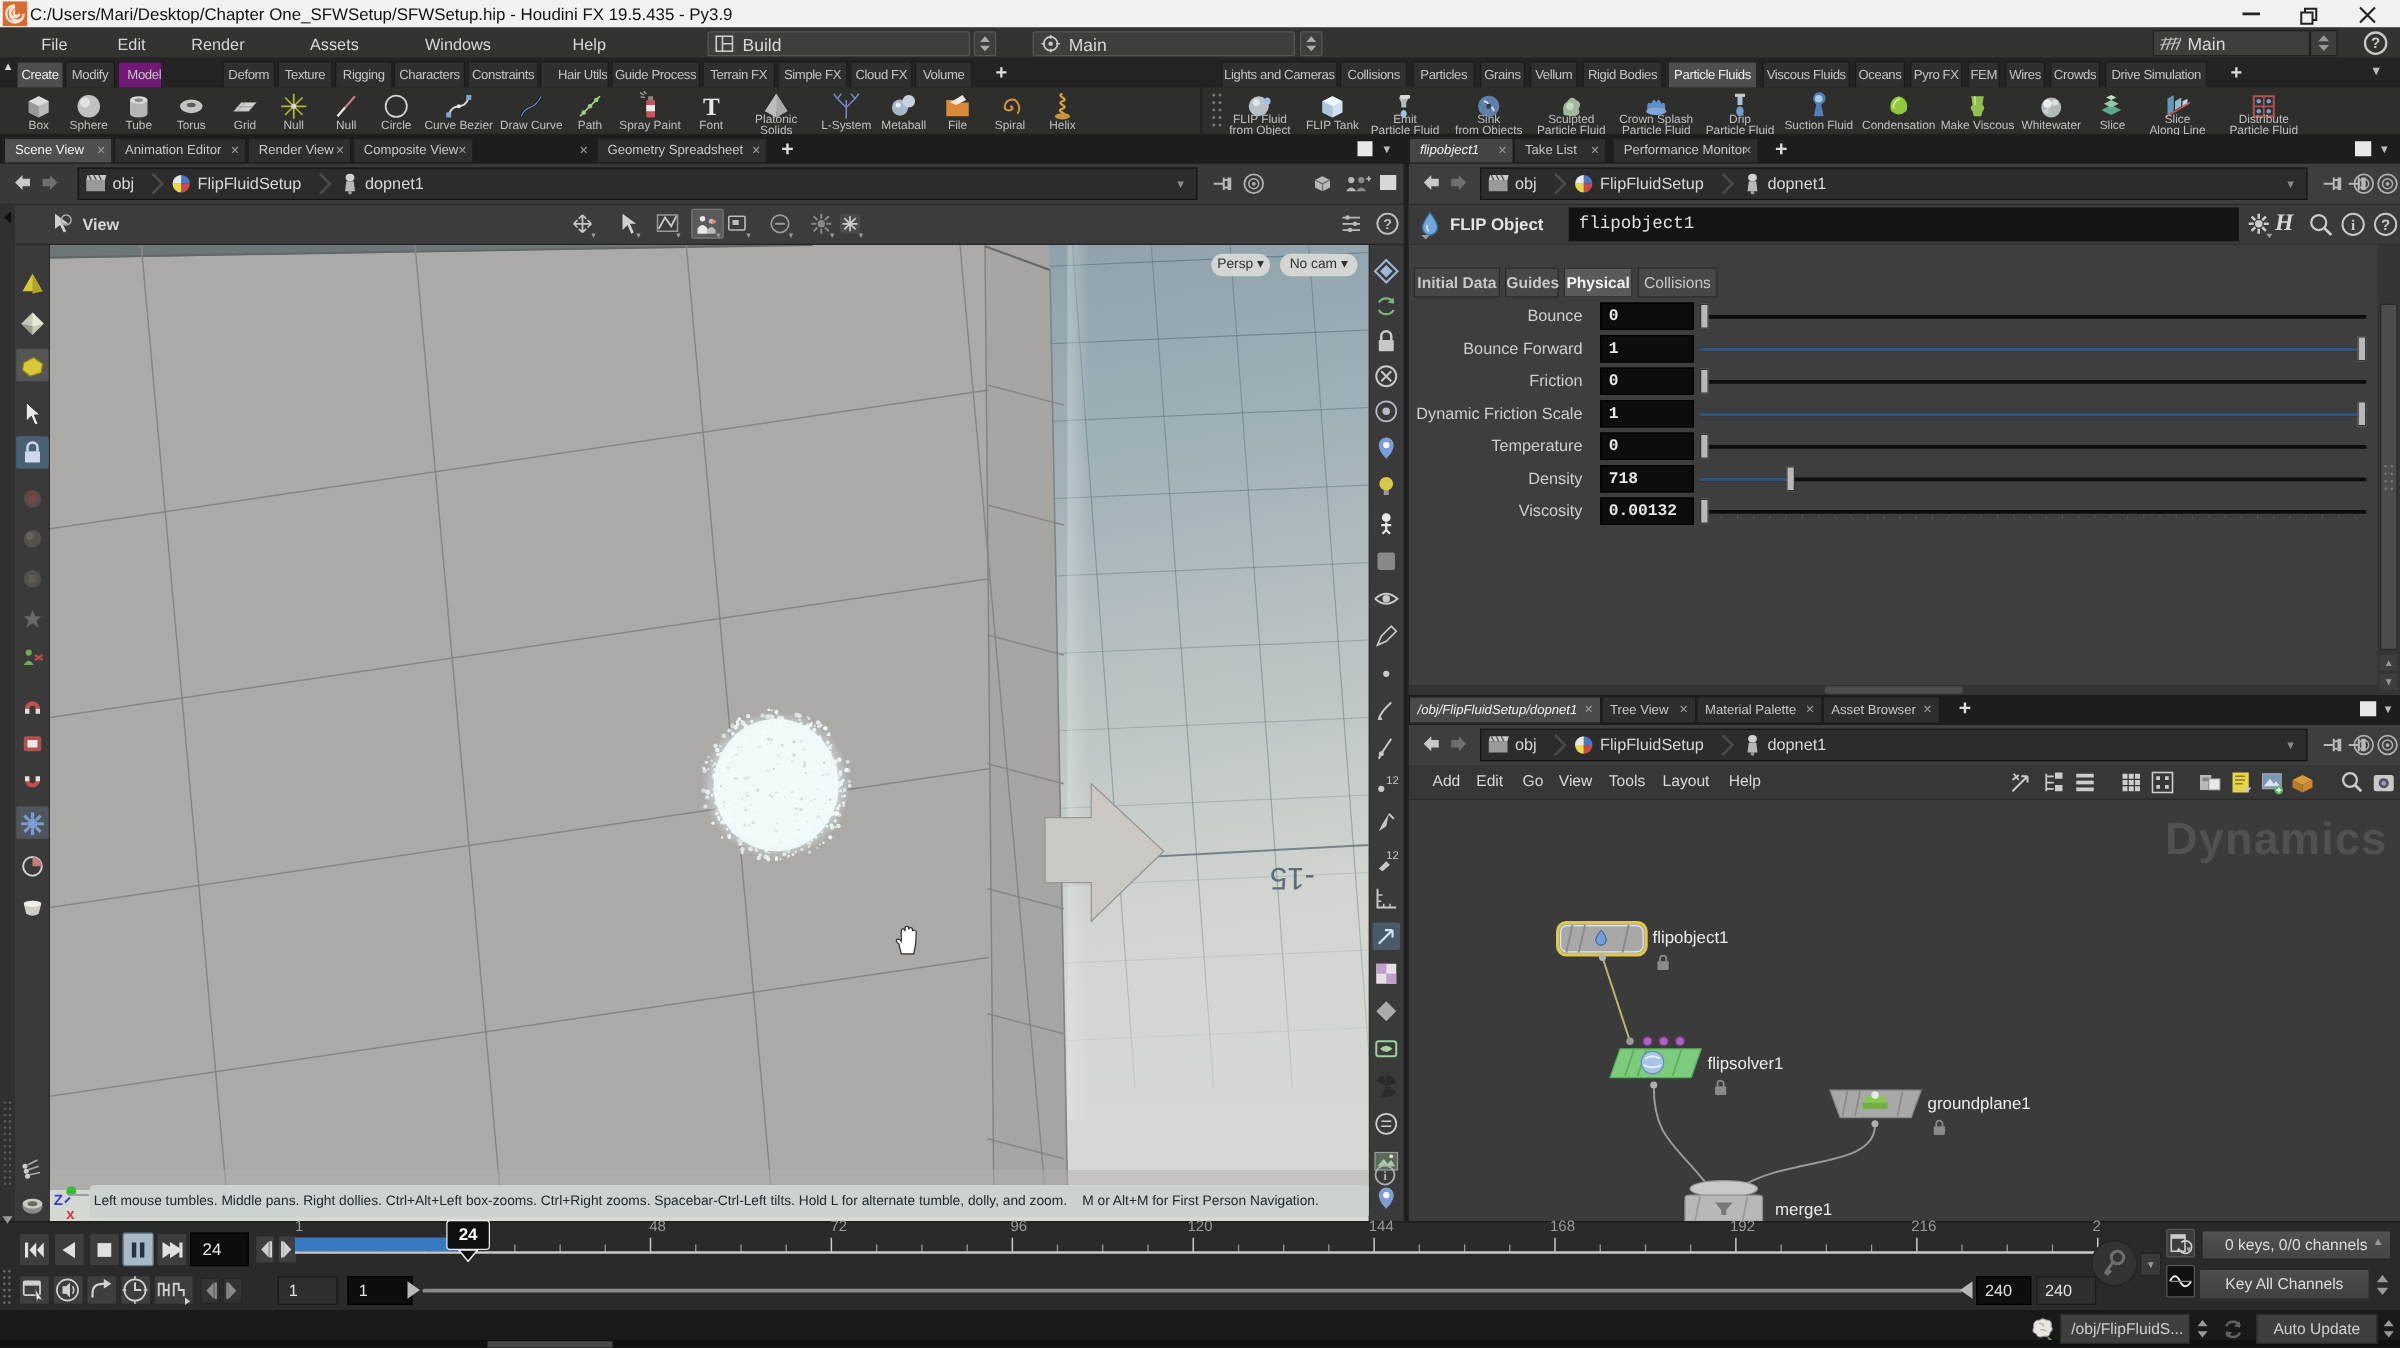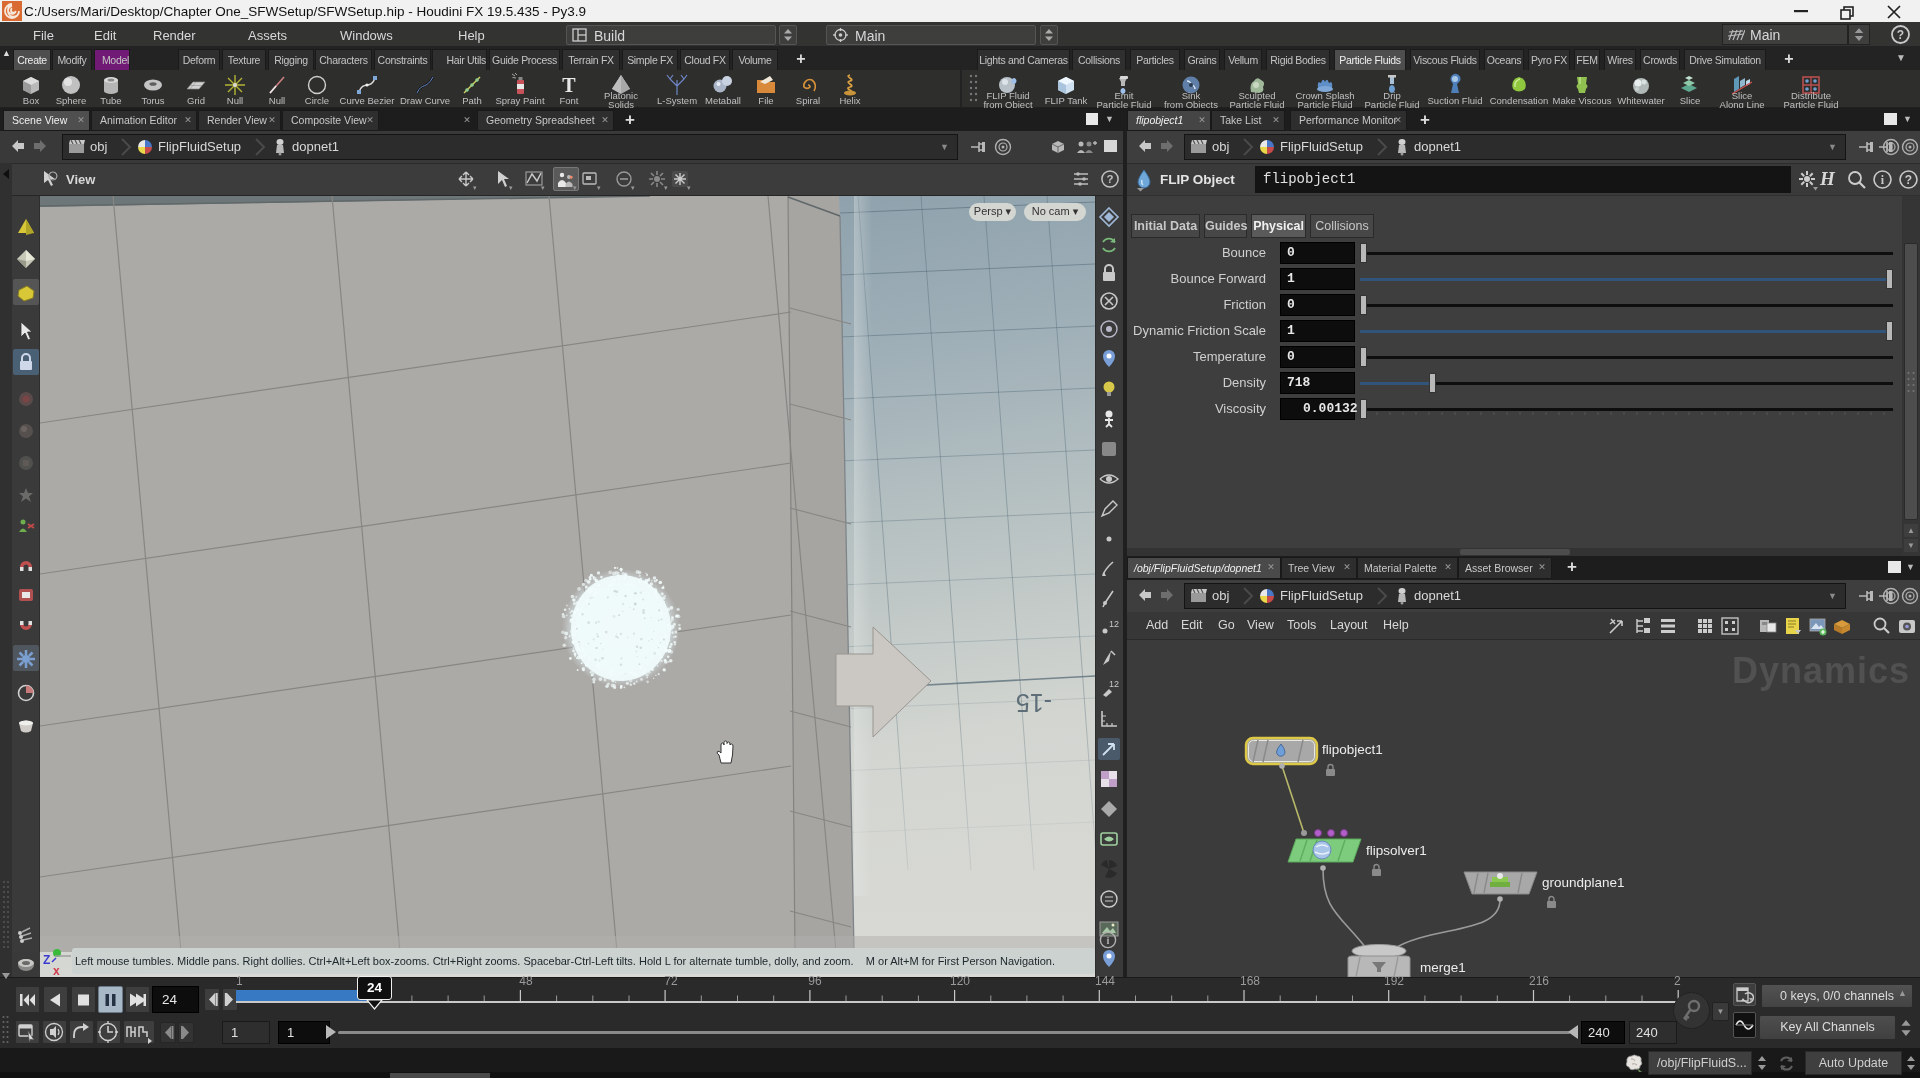--- a/index.html
+++ b/index.html
@@ -1216,21 +1216,21 @@
 <div style="position:absolute;left:1080px;top:349px;width:186px;height:16px;font-size:13px;color:#cfcfcf;text-align:right;">Temperature</div>
 <div style="position:absolute;left:1280px;top:346px;width:75px;height:22px;background:#0d0d0d;border:1px solid #000;font-family:'Liberation Mono',monospace;font-size:13px;font-weight:bold;color:#e8e8e8;line-height:20px;padding-left:6px;">0</div>
 <div style="position:absolute;left:1360px;top:356px;width:533px;height:3px;background:#0e0e0e;"></div>
 <div style="position:absolute;left:1360px;top:347px;width:7px;height:20px;background:#b8b8b8;border:1px solid #333;"></div>
 <div style="position:absolute;left:1080px;top:375px;width:186px;height:16px;font-size:13px;color:#cfcfcf;text-align:right;">Density</div>
 <div style="position:absolute;left:1280px;top:372px;width:75px;height:22px;background:#0d0d0d;border:1px solid #000;font-family:'Liberation Mono',monospace;font-size:13px;font-weight:bold;color:#e8e8e8;line-height:20px;padding-left:6px;">718</div>
 <div style="position:absolute;left:1360px;top:382px;width:533px;height:3px;background:#0e0e0e;"></div>
 <div style="position:absolute;left:1360px;top:382px;width:73px;height:3px;background:#31547a;"></div>
 <div style="position:absolute;left:1429px;top:373px;width:7px;height:20px;background:#b8b8b8;border:1px solid #333;"></div>
 <div style="position:absolute;left:1080px;top:401px;width:186px;height:16px;font-size:13px;color:#cfcfcf;text-align:right;">Viscosity</div>
-<div style="position:absolute;left:1280px;top:398px;width:75px;height:22px;background:#0d0d0d;border:1px solid #000;font-family:'Liberation Mono',monospace;font-size:13px;font-weight:bold;color:#e8e8e8;line-height:20px;padding-left:22px;">0.00132</div>
+<div style="position:absolute;left:1280px;top:398px;width:75px;height:22px;background:#0d0d0d;border:1px solid #000;font-family:'Liberation Mono',monospace;font-size:13px;font-weight:bold;color:#e8e8e8;line-height:20px;padding-left:6px;">0.00132</div>
 <div style="position:absolute;left:1360px;top:408px;width:533px;height:3px;background:#0e0e0e;"></div>
 <svg class="abs" style="left:1360px;top:412px" width="534" height="4" viewBox="0 0 534 4">
     <line x1="4" y1="0" x2="4" y2="3" stroke="#555" stroke-width="1"></line>
     <line x1="17" y1="0" x2="17" y2="3" stroke="#555" stroke-width="1"></line>
     <line x1="30" y1="0" x2="30" y2="3" stroke="#555" stroke-width="1"></line>
     <line x1="43" y1="0" x2="43" y2="3" stroke="#555" stroke-width="1"></line>
     <line x1="56" y1="0" x2="56" y2="3" stroke="#555" stroke-width="1"></line>
     <line x1="69" y1="0" x2="69" y2="3" stroke="#555" stroke-width="1"></line>
     <line x1="82" y1="0" x2="82" y2="3" stroke="#555" stroke-width="1"></line>
     <line x1="95" y1="0" x2="95" y2="3" stroke="#555" stroke-width="1"></line>

